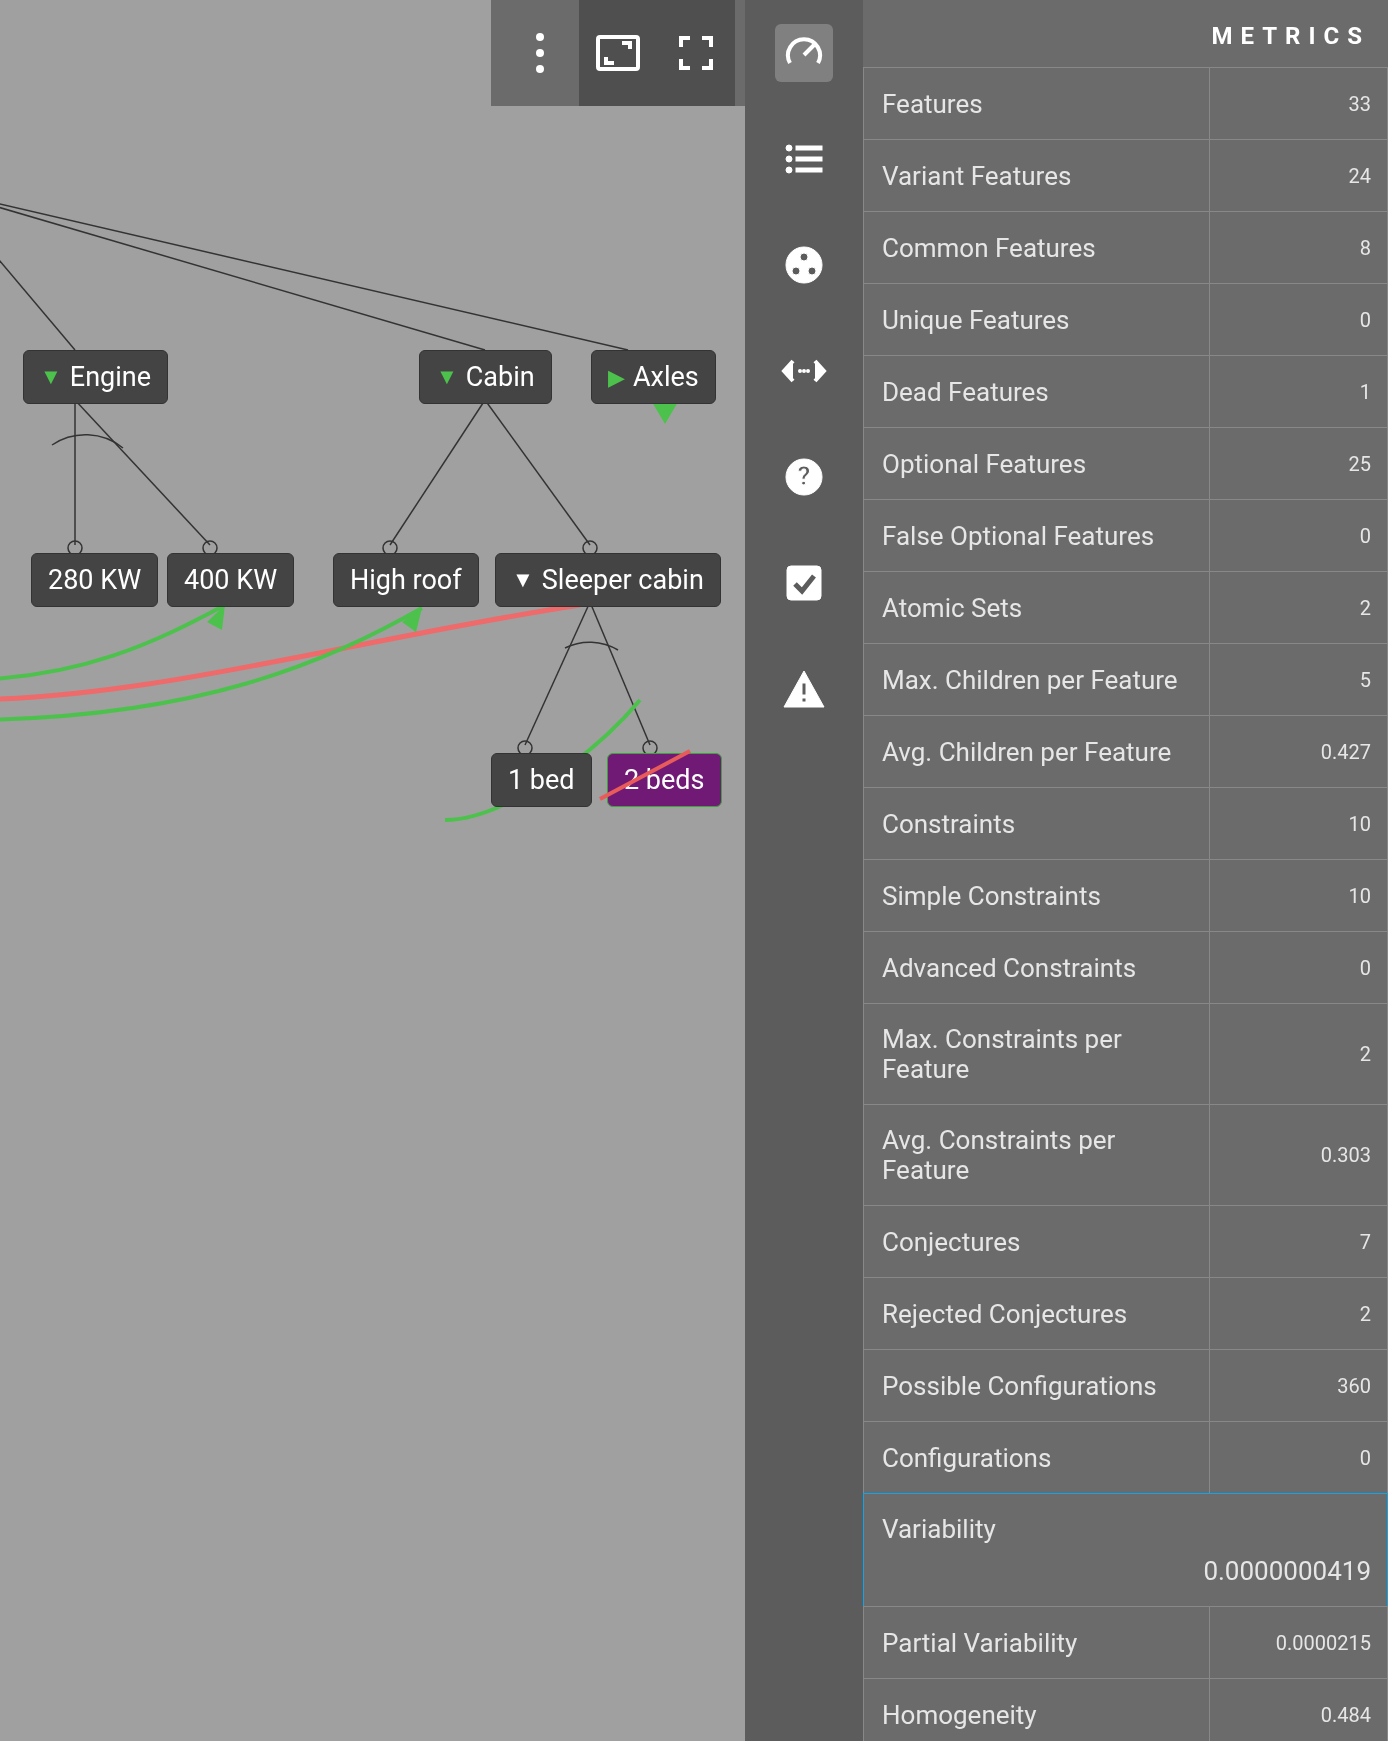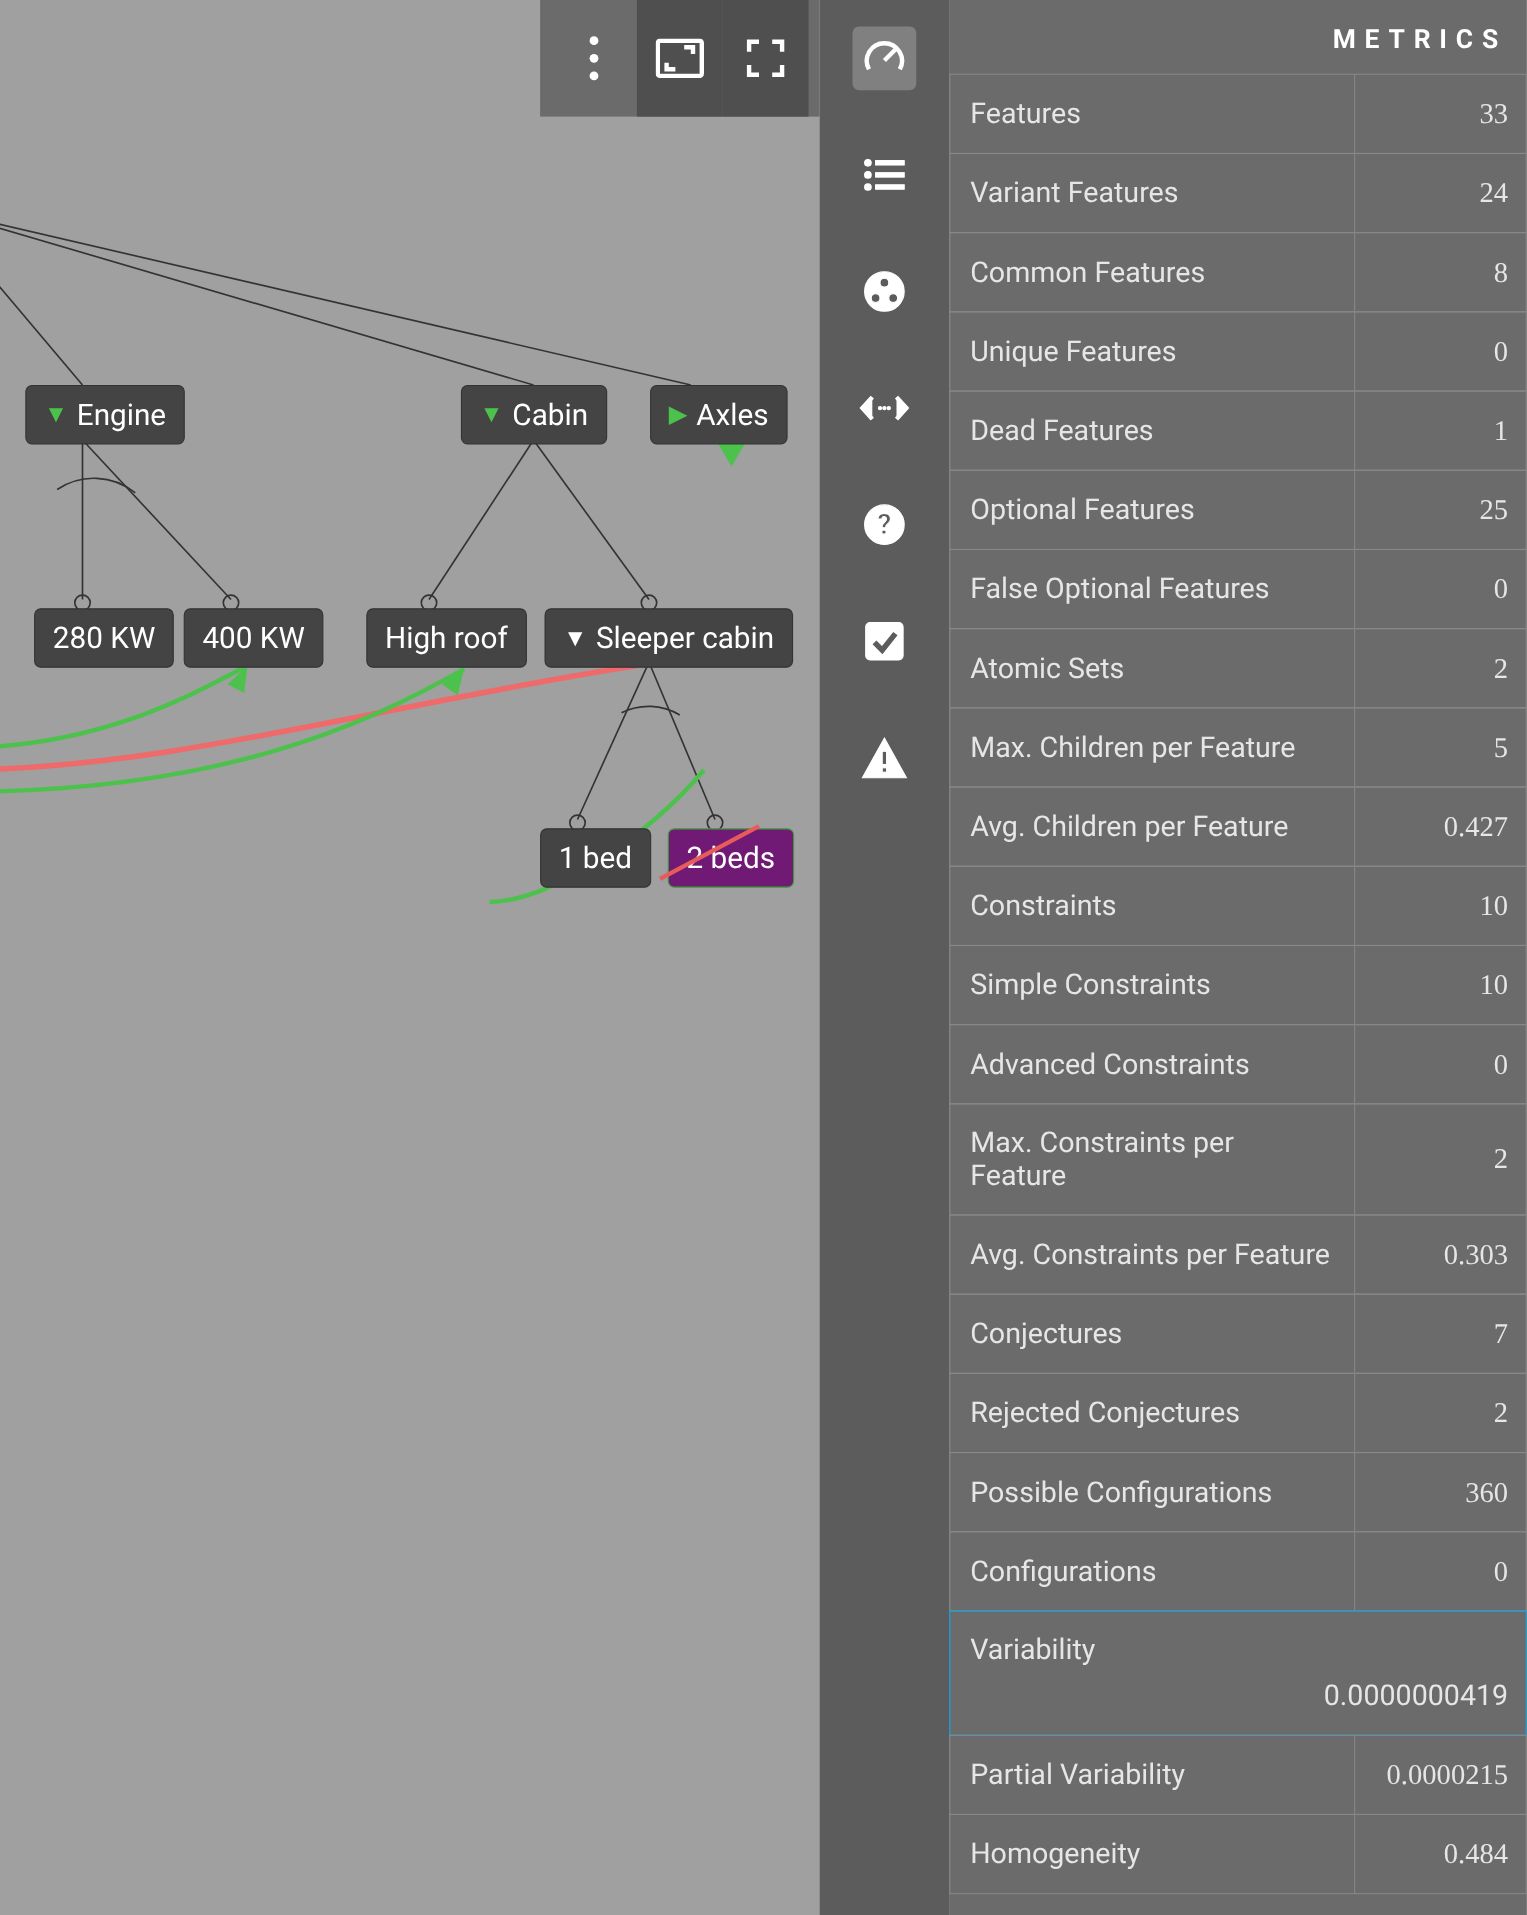--- a/index.html
+++ b/index.html
@@ -27,21 +27,21 @@
   .rail{flex:0 0 118px;background:#5c5c5c;display:flex;flex-direction:column;align-items:center;padding-top:24px;gap:48px;}
   .rail-btn{width:58px;height:58px;display:flex;align-items:center;justify-content:center;border-radius:6px;cursor:pointer;}
   .rail-btn.active{background:#808080;}
   .rail-btn svg{stroke:#fff;fill:#fff;}
   
   .panel{flex:1;background:#6b6b6b;display:flex;flex-direction:column;}
   .panel-title{color:#fff;font-size:24px;font-weight:700;letter-spacing:8px;text-align:right;padding:22px 18px 18px;}
   .metrics-table{display:flex;flex-direction:column;}
   .row{display:flex;border:1px solid #888;margin-top:-1px;min-height:73px;}
   .cell-label{flex:1;color:#e6e6e6;font-size:26px;padding:20px 18px;display:flex;align-items:center;}
-  .cell-value{width:156px;border-left:1px solid #888;color:#e6e6e6;font-size:26px;padding:20px 16px;display:flex;align-items:center;justify-content:flex-end;font-family:Liberation Serif, serif;}
+  .cell-value{width:178px;border-left:1px solid #888;color:#e6e6e6;font-size:20px;padding:20px 16px;display:flex;align-items:center;justify-content:flex-end;}
   .row-tall{flex-direction:column;border:1px solid #0ea5e9;margin-top:-1px;}
   .row-tall .cell-label{padding:20px 18px 4px;}
   .row-tall .cell-full{color:#e6e6e6;font-size:26px;padding:8px 16px 20px;text-align:right;}
 </style>
 </head>
 <body>
 
 <div class="app">
 
   <div class="canvas-area">

